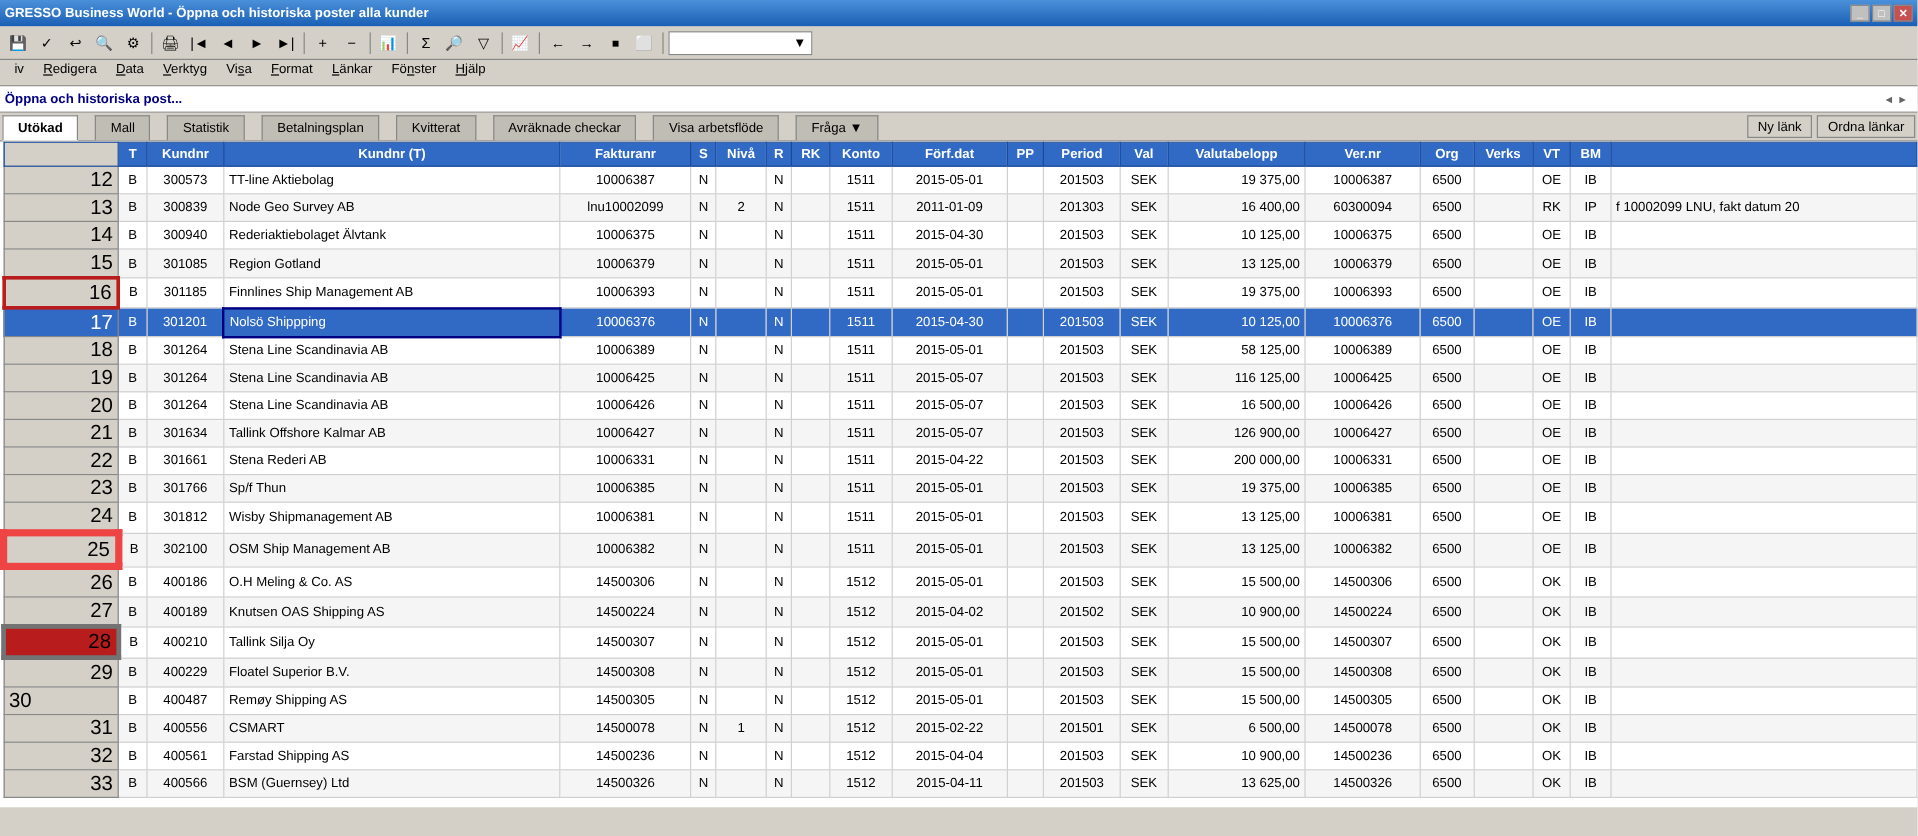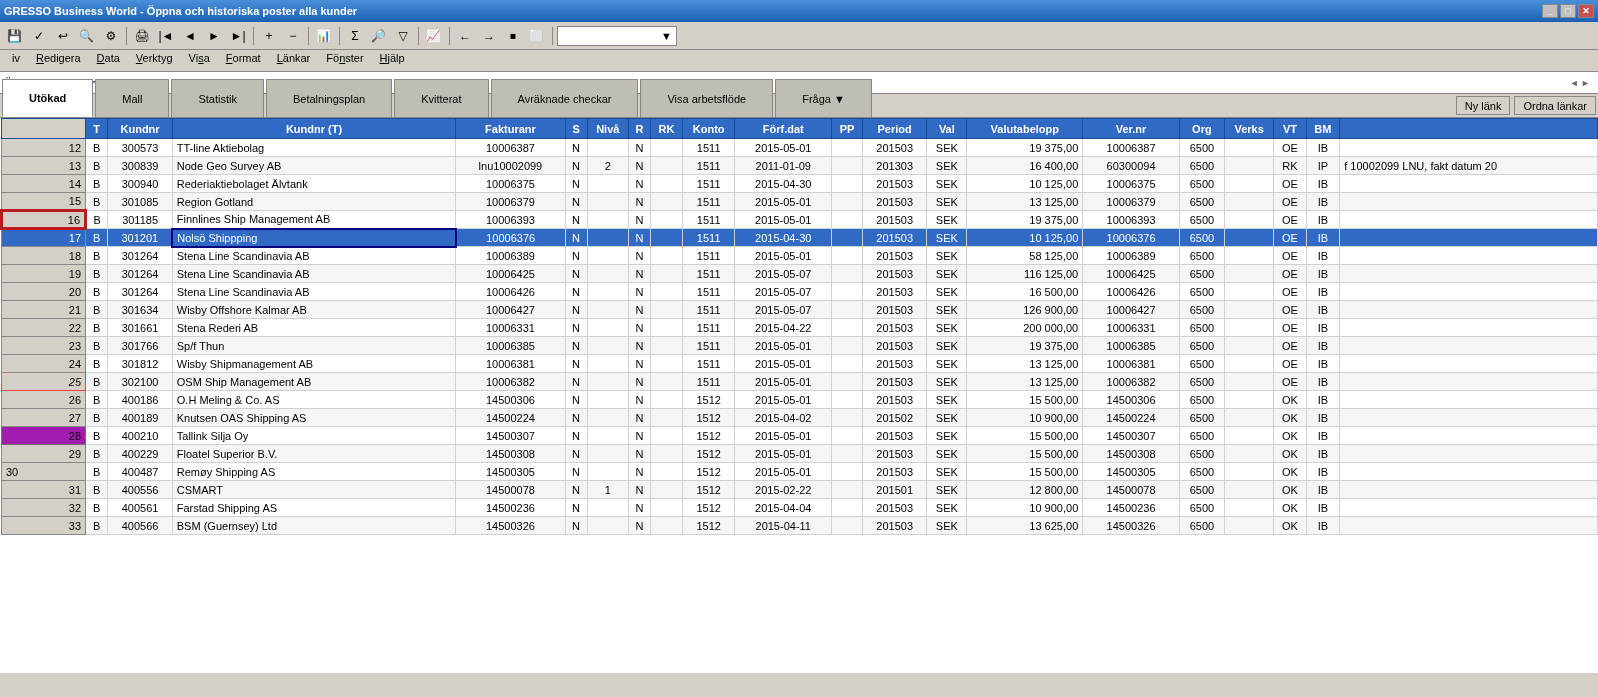--- a/index.html
+++ b/index.html
@@ -73,28 +73,28 @@
     
     #tabbar {
       background: #d4d0c8;
       height: 24px;
       display: flex;
       align-items: flex-end;
       padding: 0 2px;
       border-bottom: 1px solid #888;
     }
     .tab {
-      padding: 3px 26px;
+      padding: 3px 12px;
       background: #c0bdb5;
       border: 1px solid #888;
       border-bottom: none;
       cursor: pointer;
       font-size: 11px;
-      margin-right: 2px;
-      height: 38px;
+      margin-right: 14px;
+      height: 21px;
       display: flex; align-items: center;
     }
     .tab.active {
       background: white;
       font-weight: bold;
       border-bottom: 1px solid white;
     }
     .tab-controls {
       margin-left: auto;
       display: flex; align-items: flex-start; gap: 4px;
@@ -161,21 +161,21 @@
     }
     td.num { text-align: right; }
     td.center { text-align: center; }
 
     
     td.rownum {
       background: #d4d0c8;
       color: #000;
       text-align: right;
       border: 1px solid #888;
-      font-size: 11px;
+      font-size: 17px;
       width: 24px;
     }
 
     .window-nav {
       font-size: 9px;
       color: #666;
       margin-left: auto;
       padding-right: 4px;
     }
   </style>
@@ -490,21 +490,21 @@
           <td class="center">6500</td>
           <td class="center"></td>
           <td class="center">OE</td>
           <td class="center">IB</td>
           <td class="left"></td>
         </tr>
         <tr>
           <td class="rownum" style="background:#d4d0c8;color:#000;text-align:right;border:1px solid #888;">21</td>
           <td class="center">B</td>
           <td class="center">301634</td>
-          <td class="left">Wisby Offshore Kalmar AB</td>
+          <td class="left">Tallink Offshore Kalmar AB</td>
           <td class="center">10006427</td>
           <td class="center">N</td>
           <td class="center"></td>
           <td class="center">N</td>
           <td class="center"></td>
           <td class="center">1511</td>
           <td class="center">2015-05-07</td>
           <td class="center"></td>
           <td class="center">201503</td>
           <td class="center">SEK</td>
@@ -579,21 +579,21 @@
           <td class="center">SEK</td>
           <td class="num">13 125,00</td>
           <td class="center">10006381</td>
           <td class="center">6500</td>
           <td class="center"></td>
           <td class="center">OE</td>
           <td class="center">IB</td>
           <td class="left"></td>
         </tr>
         <tr>
-          <td class="rownum" style="background:#d4d0c8;color:#000;text-align:right;border:1px solid #ef4444;font-style:italic;">25</td>
+          <td class="rownum" style="background:#d4d0c8;color:#000;text-align:right;border:6px solid #ef4444;">25</td>
           <td class="center">B</td>
           <td class="center">302100</td>
           <td class="left">OSM Ship Management AB</td>
           <td class="center">10006382</td>
           <td class="center">N</td>
           <td class="center"></td>
           <td class="center">N</td>
           <td class="center"></td>
           <td class="center">1511</td>
           <td class="center">2015-05-01</td>
@@ -648,21 +648,21 @@
           <td class="center">SEK</td>
           <td class="num">10 900,00</td>
           <td class="center">14500224</td>
           <td class="center">6500</td>
           <td class="center"></td>
           <td class="center">OK</td>
           <td class="center">IB</td>
           <td class="left"></td>
         </tr>
         <tr>
-          <td class="rownum" style="background:#a21caf;color:#000;text-align:right;border:1px solid #737373;padding-left:48px;">28</td>
+          <td class="rownum" style="background:#b91c1c;color:#000;text-align:right;border:4px solid #737373;padding-left:48px;">28</td>
           <td class="center">B</td>
           <td class="center">400210</td>
           <td class="left">Tallink Silja Oy</td>
           <td class="center">14500307</td>
           <td class="center">N</td>
           <td class="center"></td>
           <td class="center">N</td>
           <td class="center"></td>
           <td class="center">1512</td>
           <td class="center">2015-05-01</td>
@@ -731,21 +731,21 @@
           <td class="center">14500078</td>
           <td class="center">N</td>
           <td class="center">1</td>
           <td class="center">N</td>
           <td class="center"></td>
           <td class="center">1512</td>
           <td class="center">2015-02-22</td>
           <td class="center"></td>
           <td class="center">201501</td>
           <td class="center">SEK</td>
-          <td class="num">12 800,00</td>
+          <td class="num">6 500,00</td>
           <td class="center">14500078</td>
           <td class="center">6500</td>
           <td class="center"></td>
           <td class="center">OK</td>
           <td class="center">IB</td>
           <td class="left"></td>
         </tr>
         <tr>
           <td class="rownum" style="background:#d4d0c8;color:#000;text-align:right;border:1px solid #888;">32</td>
           <td class="center">B</td>

